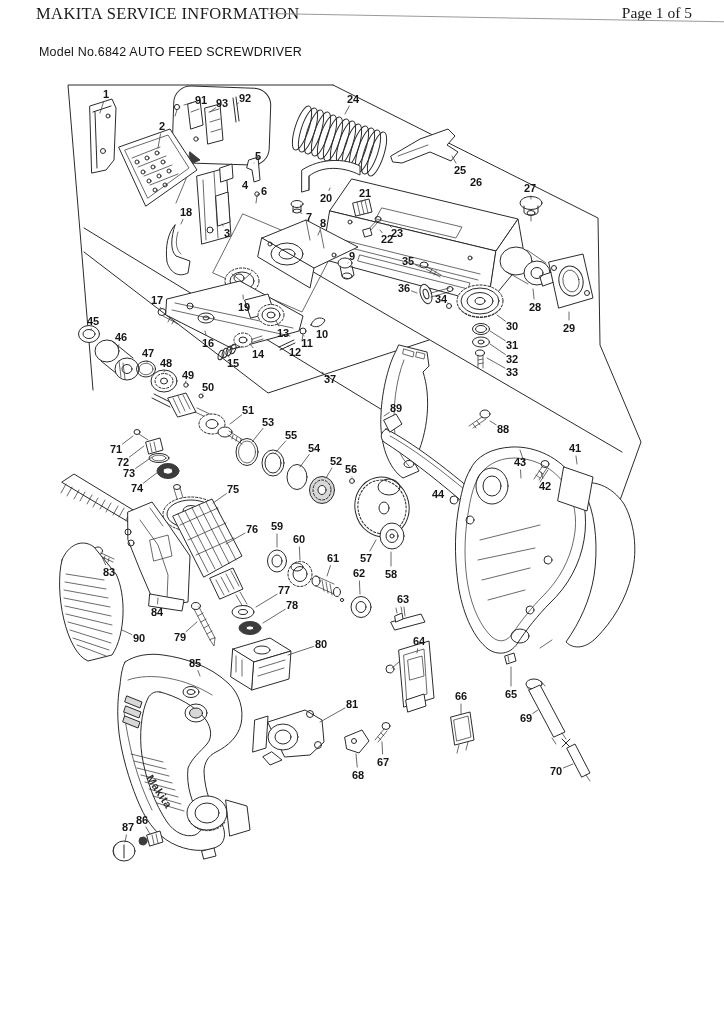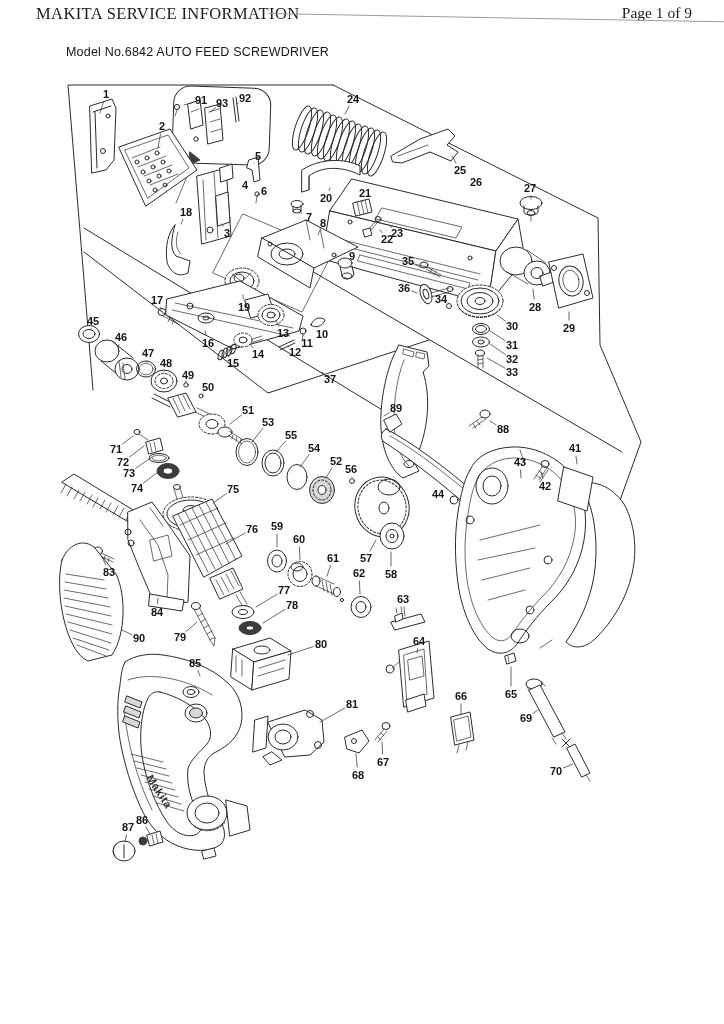--- a/index.html
+++ b/index.html
@@ -4,42 +4,42 @@
 <style>
   html,body{margin:0;padding:0;background:#e8e8e8;}
   #page{position:relative;width:724px;height:1024px;background:#fff;overflow:hidden;
         font-family:"Liberation Sans",sans-serif;}
   .hdr-title{position:absolute;left:36px;top:4px;font-family:"Liberation Serif",serif;
              font-size:16.5px;letter-spacing:.4px;color:#1c1c1c;white-space:nowrap;}
   .hdr-page{position:absolute;right:32px;top:4px;font-family:"Liberation Serif",serif;
             font-size:15.5px;color:#1c1c1c;white-space:nowrap;}
   .scanline{position:absolute;left:268px;top:13px;width:458px;height:1px;background:#9a9a9a;
             transform:rotate(1.05deg);transform-origin:left center;}
-  .subtitle{position:absolute;left:66px;top:45px;font-size:12.5px;color:#161616;
+  .subtitle{position:absolute;left:39px;top:45px;font-size:12.5px;color:#161616;
             letter-spacing:.2px;white-space:nowrap;}
   svg{position:absolute;left:0;top:0;}
   svg *{stroke:var(--ink,#2b2b2b);stroke-width:1;fill:none;stroke-linejoin:round;stroke-linecap:round;}
   .teeth{stroke-dasharray:2.2 1.8;}
   .thin{stroke-width:.7;}
   .fw{fill:#fff;}
   .fd{fill:#3c3c3c;stroke:#3c3c3c;}
   .fg{fill:#d8d8d8;}
   .plabel{font-family:"Liberation Sans",sans-serif;font-size:11px;font-weight:bold;
           fill:#161616;stroke:none;}
   .leader{stroke:#444;stroke-width:.8;}
   .border{stroke:#3a3a3a;stroke-width:.9;}
   .brandtext{font-family:"Liberation Sans",sans-serif;font-size:11px;font-weight:bold;
              fill:#2d2d2d;stroke:none;letter-spacing:.5px;}
 </style>
 </head>
 <body>
 
 <div id="page">
   <div class="hdr-title">MAKITA SERVICE INFORMATION</div>
-  <div class="hdr-page">Page 1 of 9</div>
+  <div class="hdr-page">Page 1 of 5</div>
   <div class="scanline"></div>
   <div class="subtitle">Model No.6842 AUTO FEED SCREWDRIVER</div>
 
   <svg width="724" height="1024" viewBox="0 0 724 1024">
 
     <g class="border">
       <path d="M333,85 68,85 93,390"></path>
       <path d="M333,85 598,218 600,345 641,442 601,553"></path>
       <path d="M84,252 268,393 429,340"></path>
       <path d="M84,228 420,433"></path>

